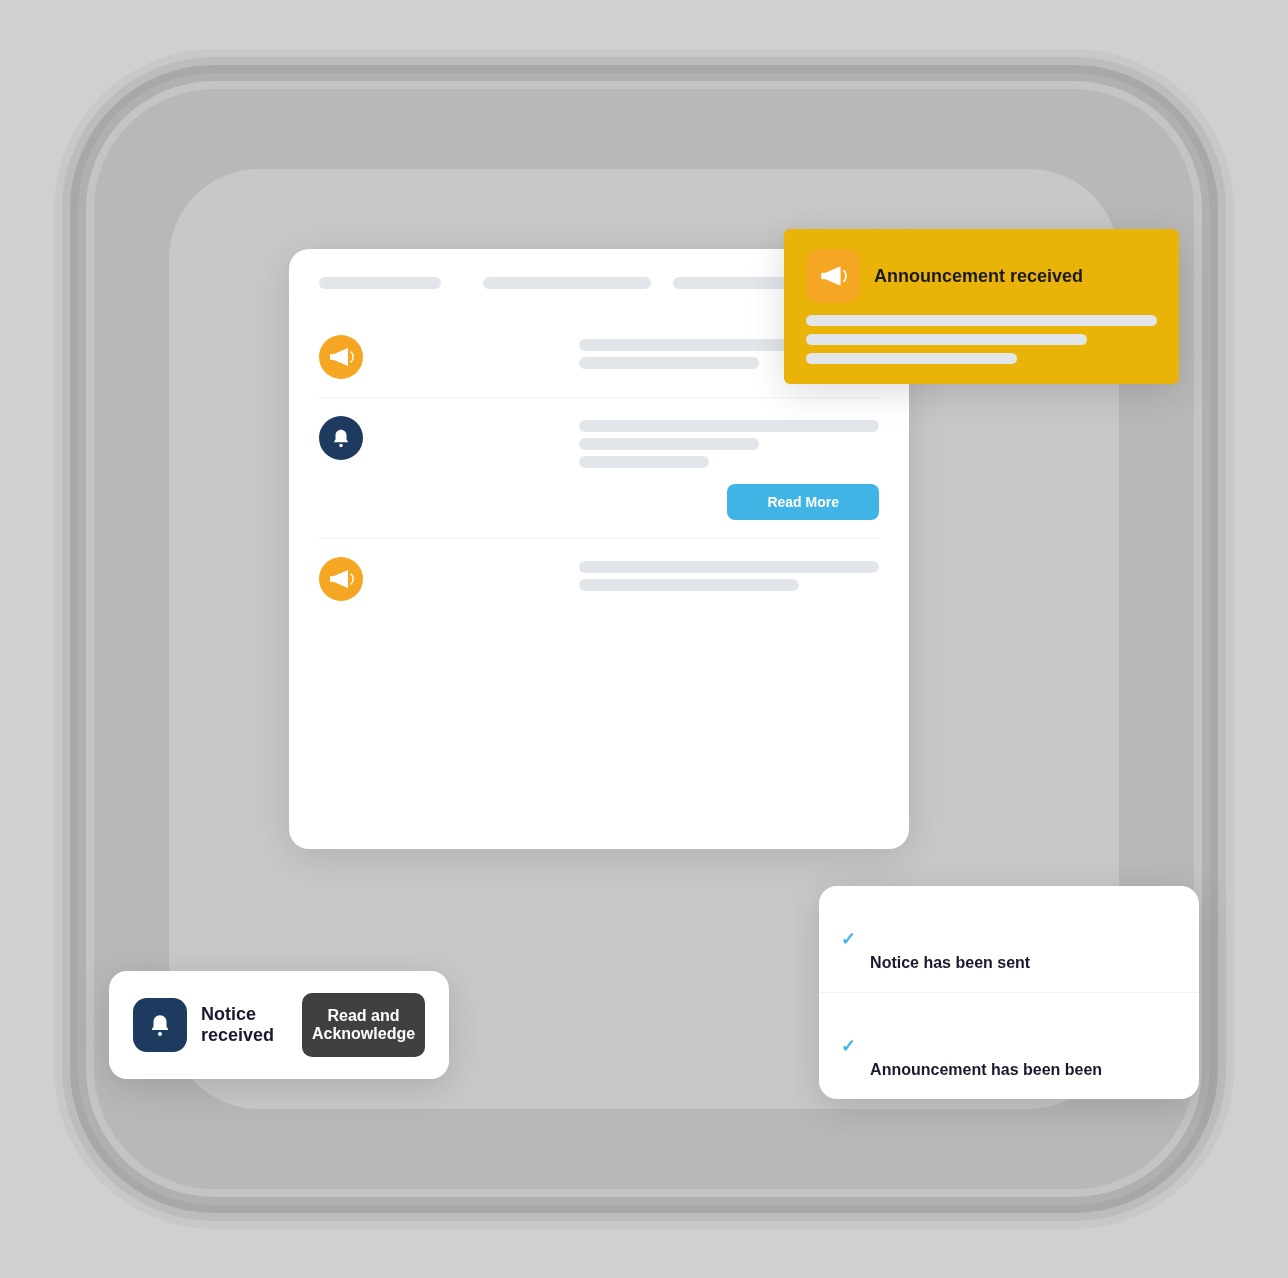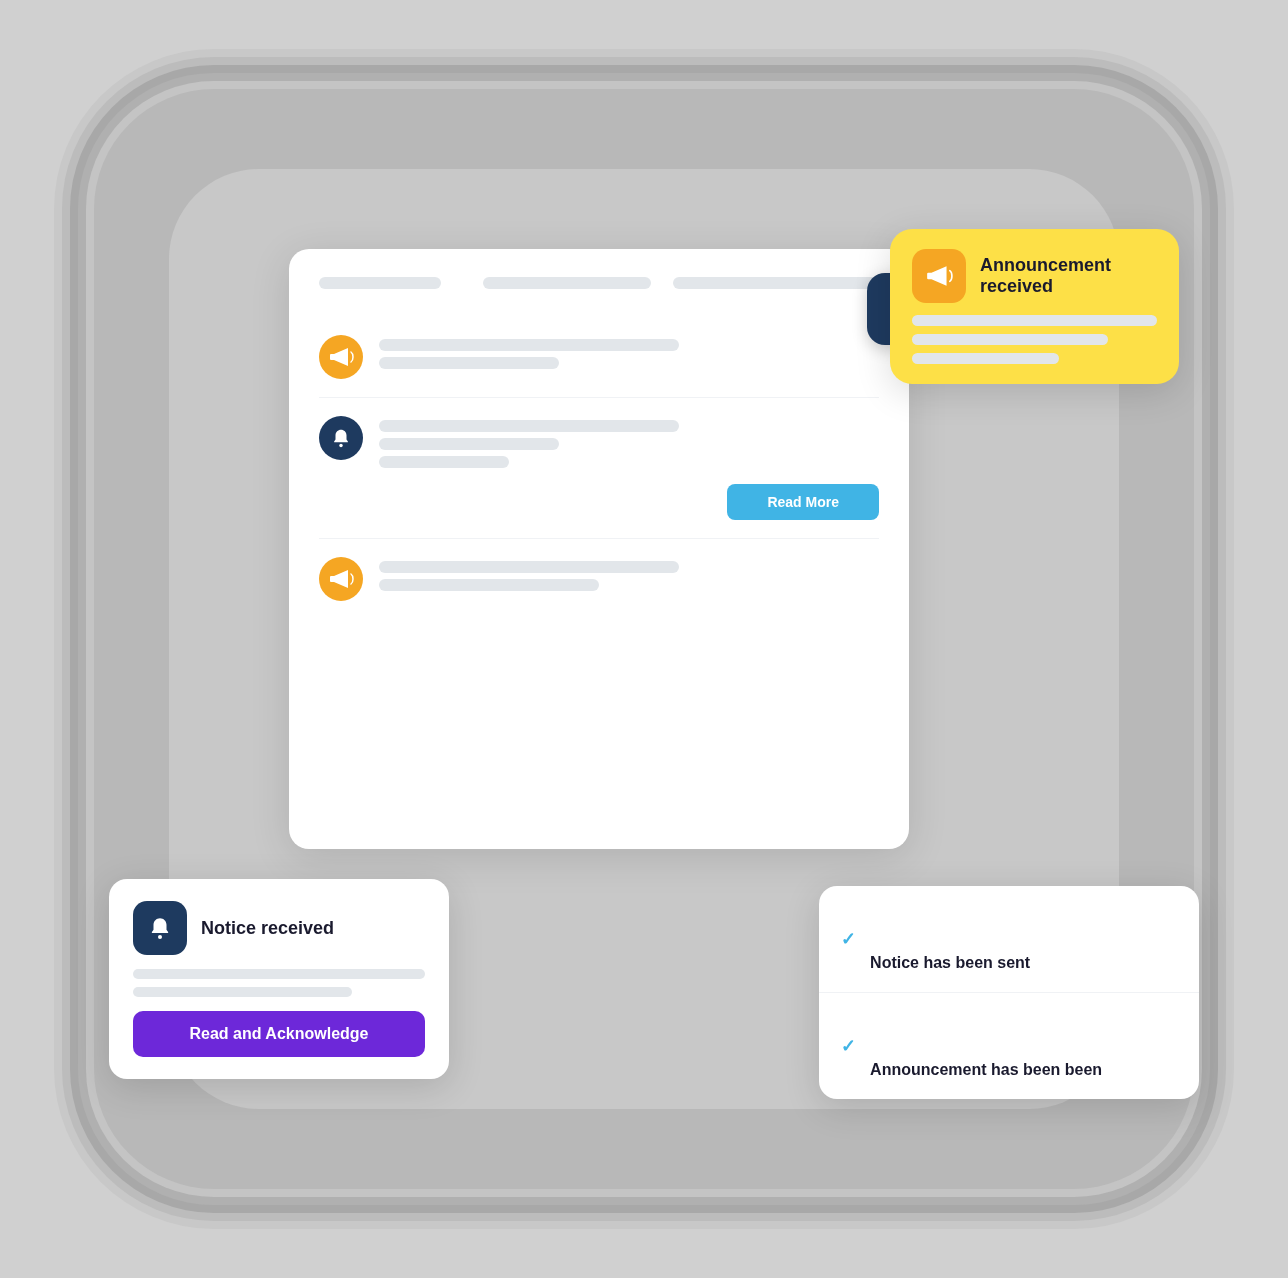--- a/index.html
+++ b/index.html
@@ -130,20 +130,21 @@
 
     .icon-circle.orange { background: #F5A623; }
     .icon-circle.navy { background: #1e3a5f; }
 
     .list-content {
       flex: 1;
       display: flex;
       flex-direction: column;
       gap: 8px;
       padding-top: 4px;
+      align-items: flex-end;
     }
 
     .skeleton-set {
       display: flex;
       flex-direction: column;
       gap: 6px;
     }
 
     
     .action-row {
@@ -161,23 +162,23 @@
       font-size: 14px;
       font-weight: 600;
       cursor: pointer;
     }
 
     
     .popup-announcement {
       position: absolute;
       top: 60px;
       right: -60px;
-      width: 289px;
-      background: #fde047;
-      border-radius: 22px;
+      width: 395px;
+      background: #eab308;
+      border-radius: 6px;
       padding: 20px 22px;
       box-shadow: 0 8px 36px rgba(0,0,0,0.14);
       display: flex;
       flex-direction: column;
       gap: 12px;
     }
 
     .popup-header {
       display: flex;
       align-items: center;
@@ -213,32 +214,31 @@
     .popup-notice {
       position: absolute;
       bottom: 30px;
       left: -60px;
       width: 340px;
       background: white;
       border-radius: 18px;
       padding: 22px 24px;
       box-shadow: 0 8px 36px rgba(0,0,0,0.14);
       display: flex;
-      flex-direction: column;
       gap: 14px;
     }
 
     .popup-notice-skeleton {
       display: flex;
       flex-direction: column;
       gap: 8px;
     }
 
     .btn-blue-large {
-      background: #6d28d9;
+      background: #404040;
       color: white;
       border: none;
       border-radius: 10px;
       padding: 14px 0;
       font-size: 16px;
       font-weight: 600;
       cursor: pointer;
       width: 100%;
       text-align: center;
     }

